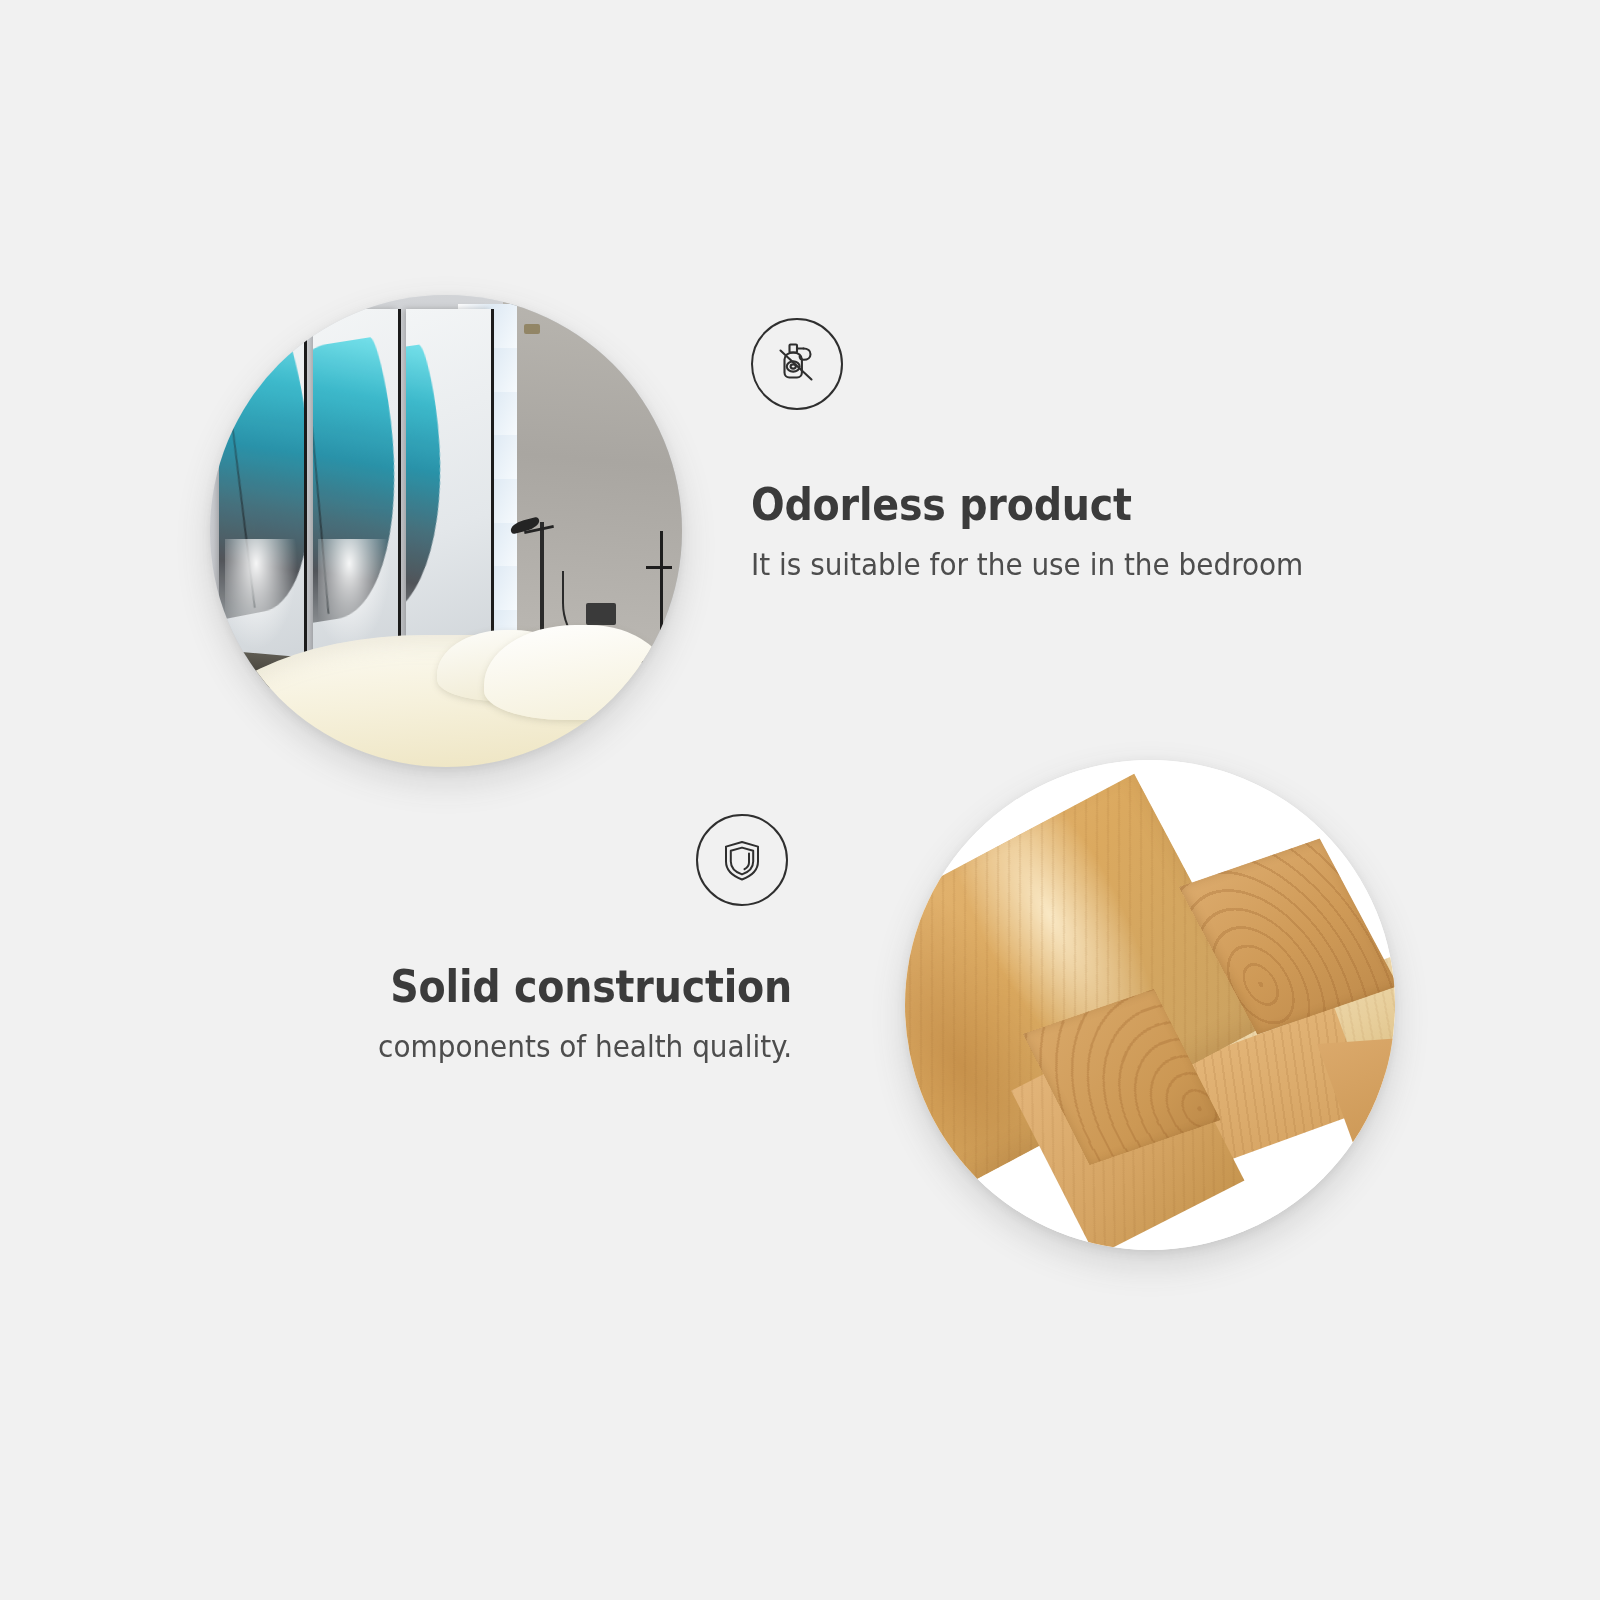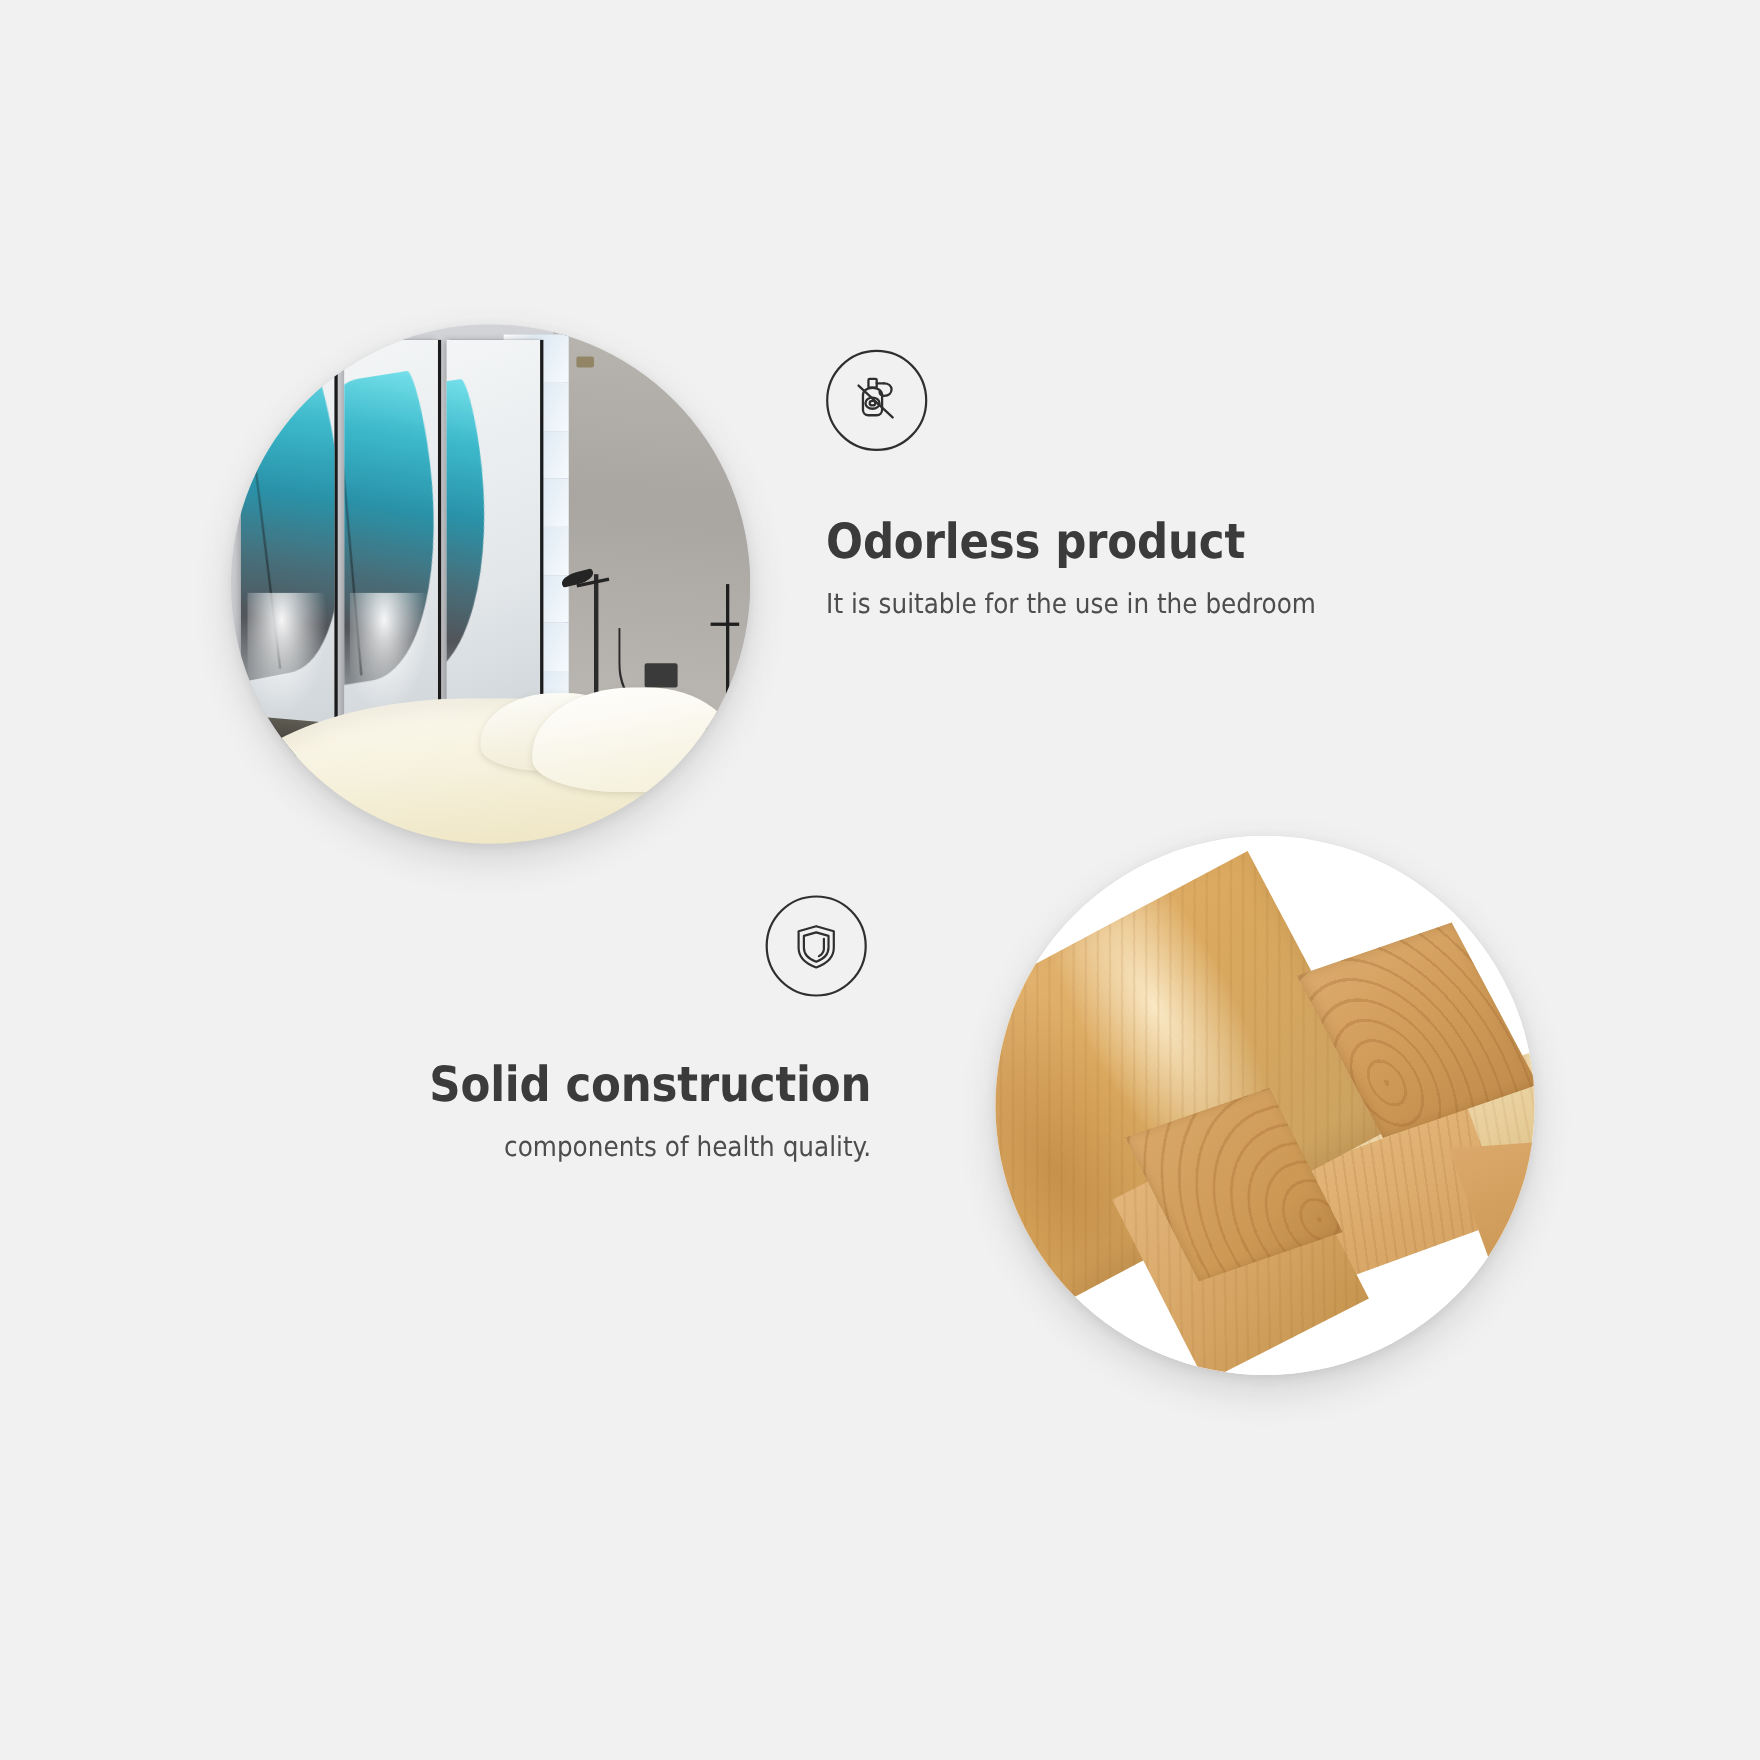--- a/index.html
+++ b/index.html
@@ -246,37 +246,37 @@
     border: 2.5px solid #2f2f2f;
     border-radius: 50%;
     display:flex; align-items:center; justify-content:center;
   }
   #icon-odorless { left: 751px; top: 318px; }
   #icon-shield   { left: 696px; top: 814px; }
   .icon-badge svg { display:block; }
 
   
   .feature-text { position:absolute; }
-  #text-odorless { left: 751px; top: 468px; width: 680px; text-align:left; }
+  #text-odorless { left: 751px; top: 480px; width: 680px; text-align:left; }
   #text-solid    { left: 180px; top: 962px; width: 612px; text-align:right; }
 
   .feature-title {
     font-family: "DejaVu Sans Condensed", "Liberation Sans Narrow", "Liberation Sans", sans-serif;
     font-weight: 700;
     font-size: 44px;
     line-height: 1.12;
     color: #3b3b3b;
     letter-spacing: -0.2px;
     margin: 0 0 14px 0;
     white-space: nowrap;
   }
   .feature-body {
     font-family: "DejaVu Sans Condensed", "Liberation Sans Narrow", "Liberation Sans", sans-serif;
     font-weight: 400;
-    font-size: 25px;
+    font-size: 31px;
     line-height: 1.40;
     color: #4d4d4d;
     margin: 0;
   }
   .feature-body .bl { display:block; white-space: nowrap; }
 </style>
 </head>
 <body>
 
 <div class="canvas">

